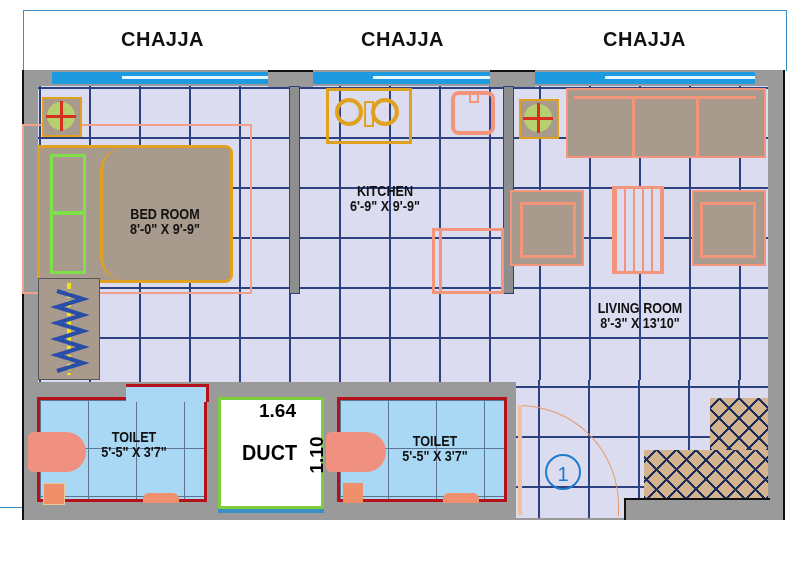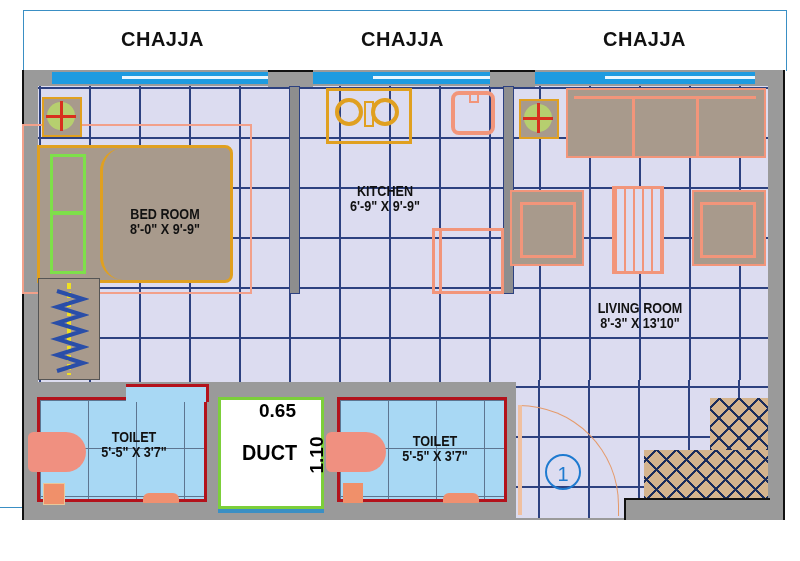--- a/index.html
+++ b/index.html
@@ -129,21 +129,21 @@
 <div class="abs" style="left:126px;top:384px;width:80px;height:15px;background:#a8d8f4;border-top:3px solid #b3121b;border-right:3px solid #b3121b;"></div>
 <div class="abs" style="left:28px;top:432px;width:58px;height:40px;background:#f09080;border-radius:6px 22px 22px 6px;"></div>
 <div class="abs" style="left:43px;top:483px;width:20px;height:20px;background:#f0906a;border:1px solid #e8c89a;"></div>
 <div class="abs" style="left:143px;top:493px;width:36px;height:10px;background:#f09070;border-radius:6px 6px 0 0;"></div>
 <div class="room-label" style="left:88px;top:430px;width:92px;">
   <div>TOILET</div>
   <div>5'-5" X 3'7"</div>
 </div>
 
 <div class="abs" style="left:218px;top:397px;width:106px;height:112px;background:#fff;border:3px solid #7ccf3a;box-sizing:border-box;">
-  <div class="abs" style="left:38px;top:0;font-weight:bold;font-size:19px;">0.65</div>
+  <div class="abs" style="left:38px;top:0;font-weight:bold;font-size:19px;">1.64</div>
   <div class="abs" style="left:18px;top:40px;font-weight:bold;font-size:22px;transform:scaleX(0.9);">DUCT</div>
   <div class="abs" style="left:78px;top:44px;font-weight:bold;font-size:19px;transform:rotate(-90deg);">1.10</div>
 </div>
 <div class="abs" style="left:218px;top:509px;width:106px;height:4px;background:#3a8fc4;"></div>
 
 <div class="toilet-floor" style="left:337px;top:397px;width:164px;height:99px;"></div>
 <div class="abs" style="left:326px;top:432px;width:60px;height:40px;background:#f09080;border-radius:6px 22px 22px 6px;"></div>
 <div class="abs" style="left:343px;top:483px;width:20px;height:20px;background:#f0906a;"></div>
 <div class="abs" style="left:443px;top:493px;width:36px;height:10px;background:#f09070;border-radius:6px 6px 0 0;"></div>
 <div class="room-label" style="left:389px;top:434px;width:92px;">

